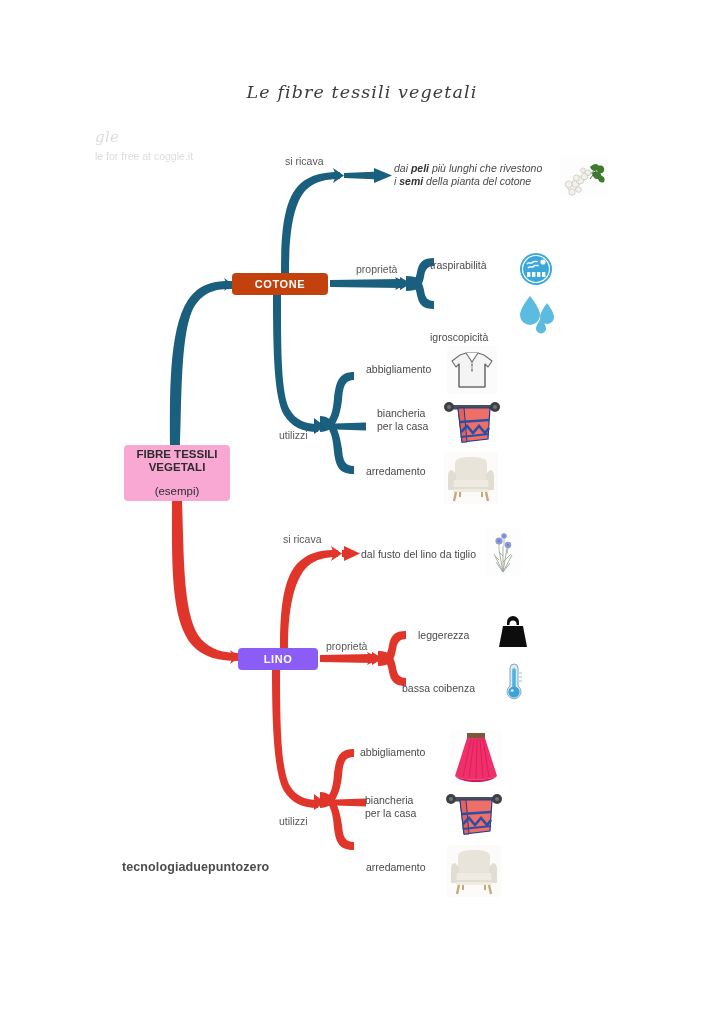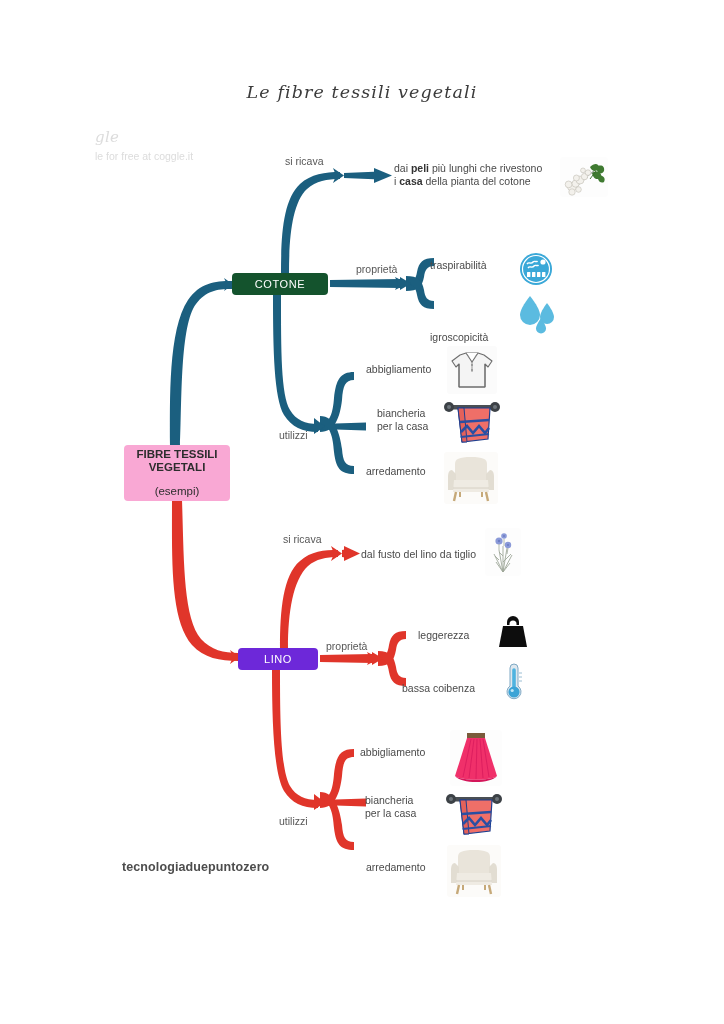--- a/index.html
+++ b/index.html
@@ -106,35 +106,35 @@
   .node-root .sub {
     font-weight: normal;
     font-size: 11.5px;
     margin-top: 11px;
   }
   .node-cotone {
     left: 232px;
     top: 273px;
     width: 96px;
     height: 22px;
-    background: #14532d;
+    background: #c2410c;
     color: #ffffff;
     font-size: 11px;
-    font-weight: normal;
+    font-weight: bold;
     letter-spacing: 0.6px;
   }
   .node-lino {
     left: 238px;
     top: 648px;
     width: 80px;
     height: 22px;
-    background: #6d28d9;
+    background: #8b5cf6;
     color: #ffffff;
     font-size: 11px;
-    font-weight: normal;
+    font-weight: bold;
     letter-spacing: 0.6px;
     text-align: center;
   }
 
   
   .lbl {
     position: absolute;
     font-size: 10.5px;
     color: #4a4a4a;
     line-height: 13px;
@@ -242,21 +242,21 @@
   <div class="node node-cotone">
     <span>COTONE</span>
   </div>
 
   <div class="node node-lino">
     <span>LINO</span>
   </div>
 
   <div class="lbl lbl-mid" style="left:285px; top:155px;">si ricava</div>
 
-  <div class="lbl multi" style="left:394px; top:162px; width:175px;">dai <b>peli</b> più lunghi che rivestono<br>i <b>casa</b> della pianta del cotone</div>
+  <div class="lbl multi" style="left:394px; top:162px; width:175px;font-style:italic;">dai <b>peli</b> più lunghi che rivestono<br>i <b>semi</b> della pianta del cotone</div>
 
   <div class="lbl lbl-mid" style="left:356px; top:263px;">proprietà</div>
 
   <div class="lbl" style="left:430px; top:259px;">traspirabilità</div>
 
   <div class="lbl" style="left:430px; top:315px;margin-top:16px;">igroscopicità</div>
 
   <div class="lbl lbl-mid" style="left:279px; top:429px;">utilizzi</div>
 
   <div class="lbl" style="left:366px; top:363px;">abbigliamento</div>

